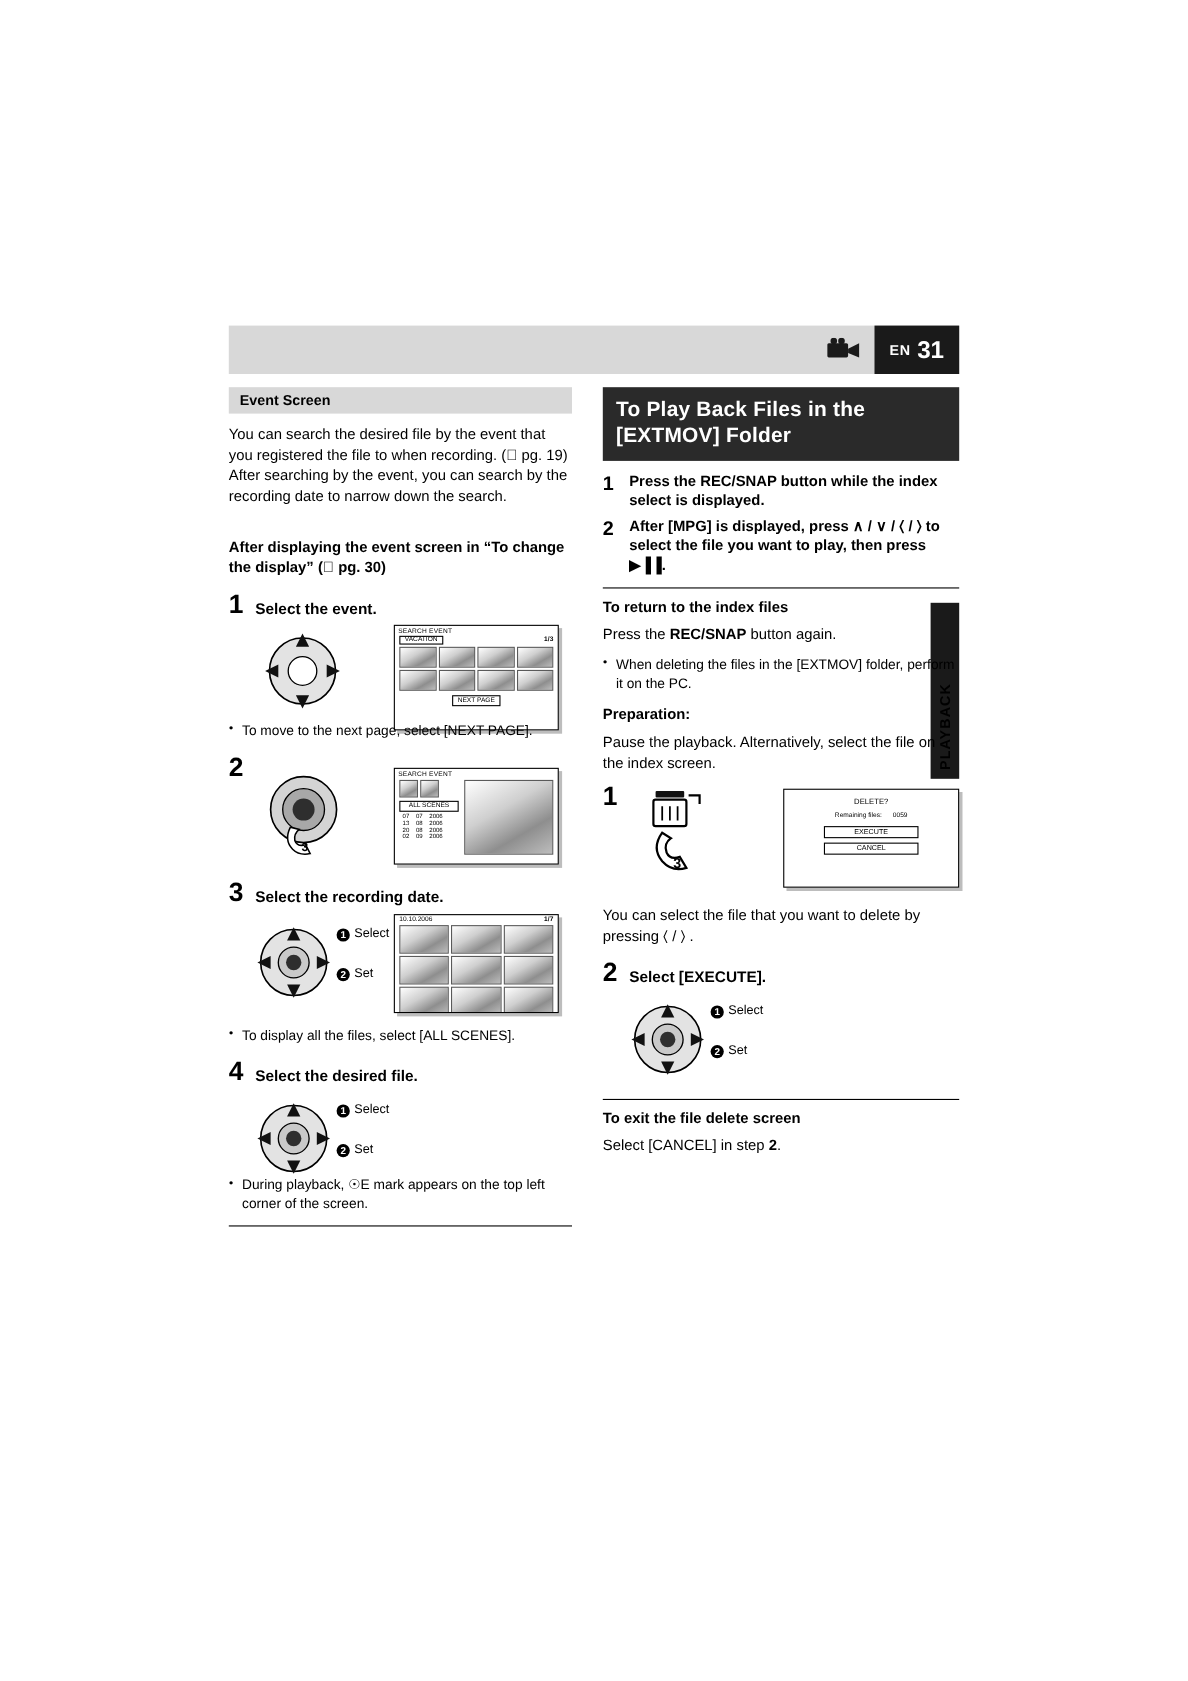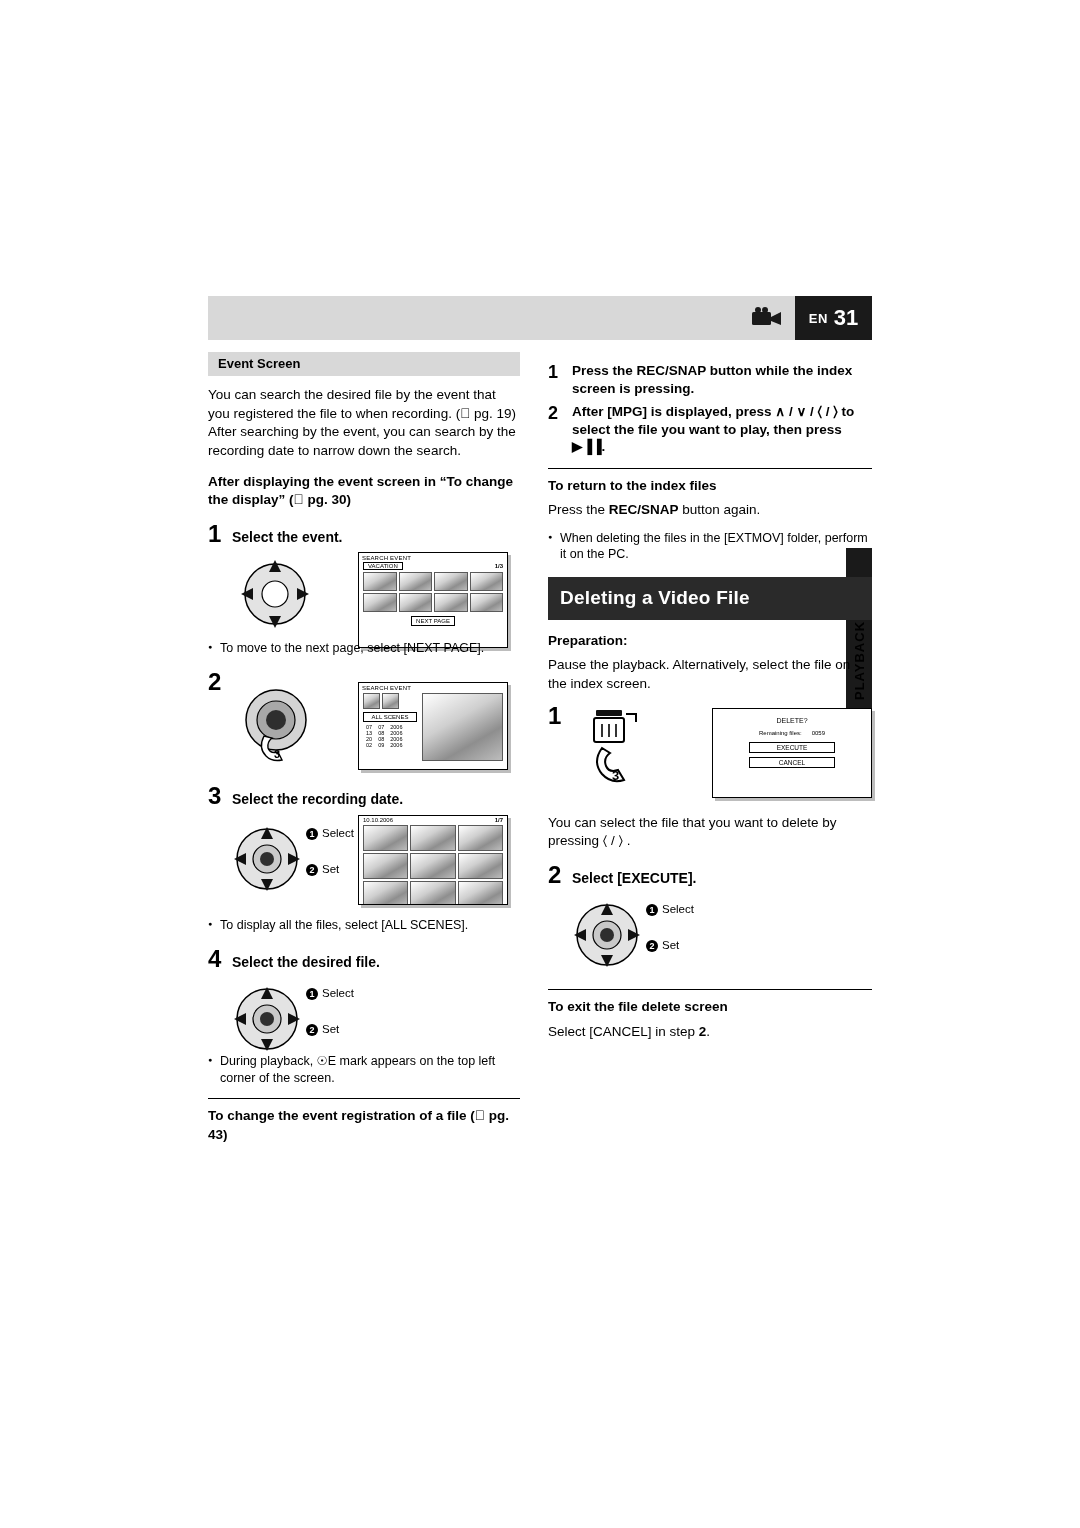--- a/index.html
+++ b/index.html
@@ -259,21 +259,21 @@
 
   <div class="side-tab"></div>
   <div class="side-tab-label">PLAYBACK</div>
 
   <div class="col-left">
 
     <div class="gray-head">Event Screen</div>
 
     <p class="body">You can search the desired file by the event that you registered the file to when recording. ( pg. 19) After searching by the event, you can search by the recording date to narrow down the search.</p>
 
-    <p class="sub-bold" style="margin-top:12px;">After displaying the event screen in “To change the display” ( pg. 30)</p>
+    <p class="sub-bold" style="margin-top:28px;">After displaying the event screen in “To change the display” ( pg. 30)</p>
 
     <div class="step">
       <span class="step-num">1</span>
       <span class="step-text">Select the event.</span>
     </div>
 
     <div class="illus-row" style="height:86px;">
 
       <div style="position:absolute;left:22px;top:4px;">
         <svg width="90" height="76" viewBox="0 0 90 76">
@@ -432,45 +432,44 @@
       </div>
       <div style="position:absolute;left:98px;top:46px;" class="seltag">
         <span class="num-badge">2</span>
         <span>Set</span>
       </div>
     </div>
 
     <div class="bullet" style="margin-top:-8px;">During playback, ☉E  mark appears on the top left corner of the screen.</div>
 
     <hr class="rule">
-    <p class="sub-bold">To change the event registration of a file ( pg. 43)</p>
   </div>
 
   <div class="col-right">
 
+    <div class="black-head">To Play Back Files in the [EXTMOV] Folder</div>
 
 
     <div class="step" style="margin-top:10px;align-items:flex-start;">
       <span class="step-num" style="font-size:18px;padding-top:1px;">1</span>
-      <span class="step-text-small" style="padding-top:0;">Press the REC/SNAP button while the index screen is pressing.</span>
+      <span class="step-text-small" style="padding-top:0;">Press the REC/SNAP button while the index select is displayed.</span>
     </div>
 
     <div class="step" style="margin-top:6px;align-items:flex-start;">
       <span class="step-num" style="font-size:18px;padding-top:1px;">2</span>
       <span class="step-text-small" style="padding-top:0;">After [MPG] is displayed, press  ∧ / ∨ / 〈 / 〉  to select the file you want to play, then press ▶▐▐.</span>
     </div>
 
     <hr class="rule">
 
     <p class="sub-bold">To return to the index files</p>
     <p class="body"><span>Press the </span><span class="bold">REC/SNAP</span><span> button again.</span></p>
 
     <div class="bullet">When deleting the files in the [EXTMOV] folder, perform it on the PC.</div>
 
-    <div class="black-head" style="margin-top:14px;">Deleting a Video File</div>
 
     <p class="sub-bold" style="margin-top:12px;">Preparation:</p>
     <p class="body">Pause the playback. Alternatively, select the file on the index screen.</p>
 
     <div class="illus-row" style="height:108px;margin-top:6px;">
       <span class="step-num" style="position:absolute;left:0;top:0;">1</span>
       <div style="position:absolute;left:28px;top:0px;">
         <svg width="90" height="90" viewBox="0 0 90 90">
           <rect x="20" y="6" width="26" height="6" rx="1" fill="#111"></rect>
           <rect x="18" y="14" width="30" height="24" rx="2" fill="#fff" stroke="#000" stroke-width="2"></rect>

